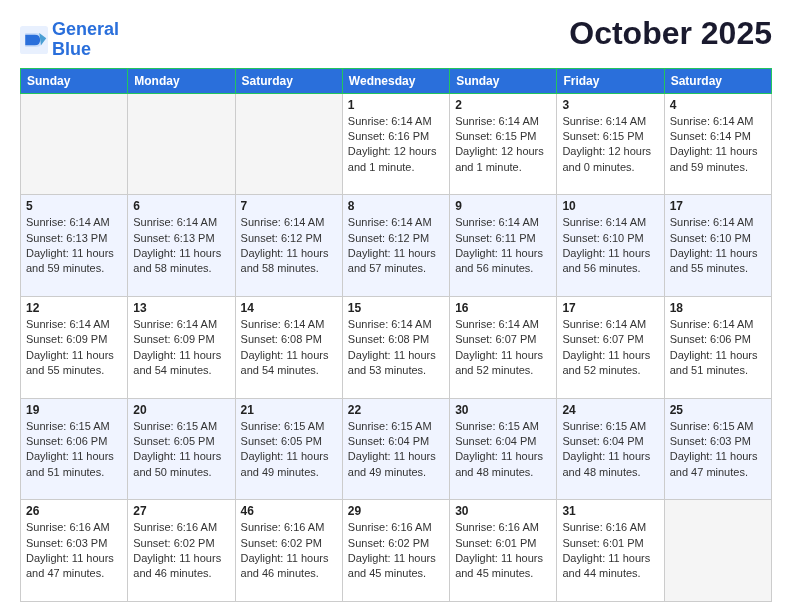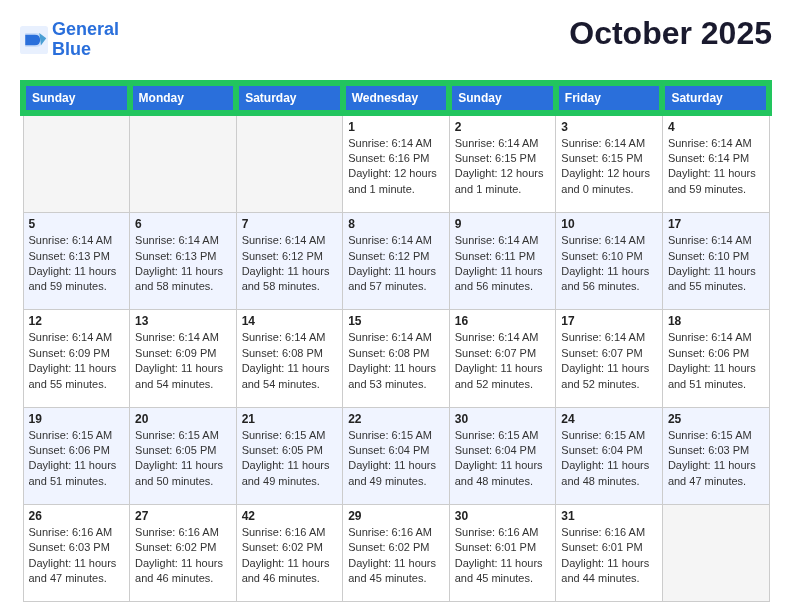--- a/index.html
+++ b/index.html
@@ -14,21 +14,21 @@
       width: 792px;
       height: 612px;
       padding: 16px 20px 10px 20px;
       display: flex;
       flex-direction: column;
     }
     .header {
       display: flex;
       justify-content: space-between;
       align-items: flex-start;
-      margin-bottom: 20px;
+      margin-bottom: 8px;
     }
     .logo {
       display: flex;
       align-items: center;
       margin-top: 4px;
     }
     .logo-text {
       font-size: 18px;
       font-weight: bold;
       color: #1a1a2e;
@@ -61,21 +61,21 @@
       border-collapse: collapse;
       width: 100%;
       table-layout: fixed;
     }
     .calendar th {
       background-color: #2a6fdb;
       color: #fff;
       text-align: left;
       padding: 5px 6px;
       font-size: 12px;
-      border: 6px solid #22c55e;
+      border: 1px solid #22c55e;
       font-weight: bold;
     }
     .calendar td {
       vertical-align: top;
       border: 1px solid #ccc;
       padding: 4px 5px;
       font-size: 9.5px;
       color: #222;
       height: 80px;
     }
@@ -247,21 +247,21 @@
         <tr>
           <td>
             <span class="day-num">26</span>
             <div class="day-info">Sunrise: 6:16 AM<br>Sunset: 6:03 PM<br>Daylight: 11 hours<br>and 47 minutes.</div>
           </td>
           <td>
             <span class="day-num">27</span>
             <div class="day-info">Sunrise: 6:16 AM<br>Sunset: 6:02 PM<br>Daylight: 11 hours<br>and 46 minutes.</div>
           </td>
           <td>
-            <span class="day-num">42</span>
+            <span class="day-num">46</span>
             <div class="day-info">Sunrise: 6:16 AM<br>Sunset: 6:02 PM<br>Daylight: 11 hours<br>and 46 minutes.</div>
           </td>
           <td>
             <span class="day-num">29</span>
             <div class="day-info">Sunrise: 6:16 AM<br>Sunset: 6:02 PM<br>Daylight: 11 hours<br>and 45 minutes.</div>
           </td>
           <td>
             <span class="day-num">30</span>
             <div class="day-info">Sunrise: 6:16 AM<br>Sunset: 6:01 PM<br>Daylight: 11 hours<br>and 45 minutes.</div>
           </td>

